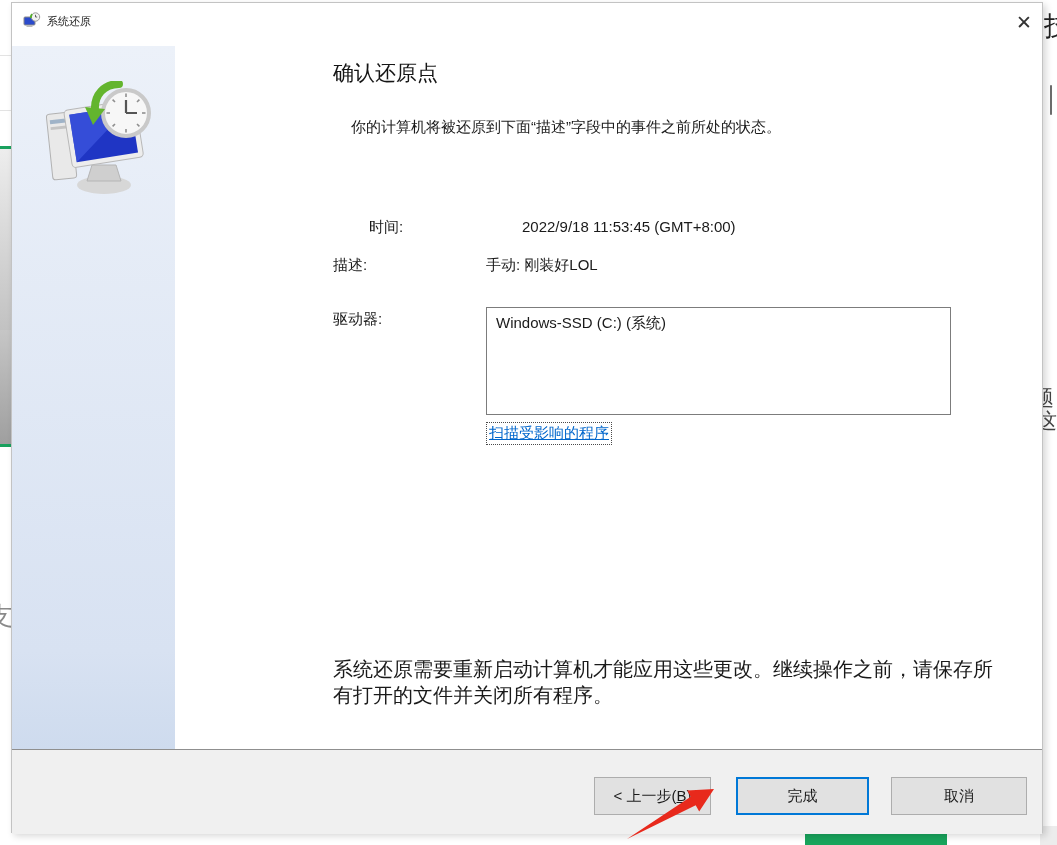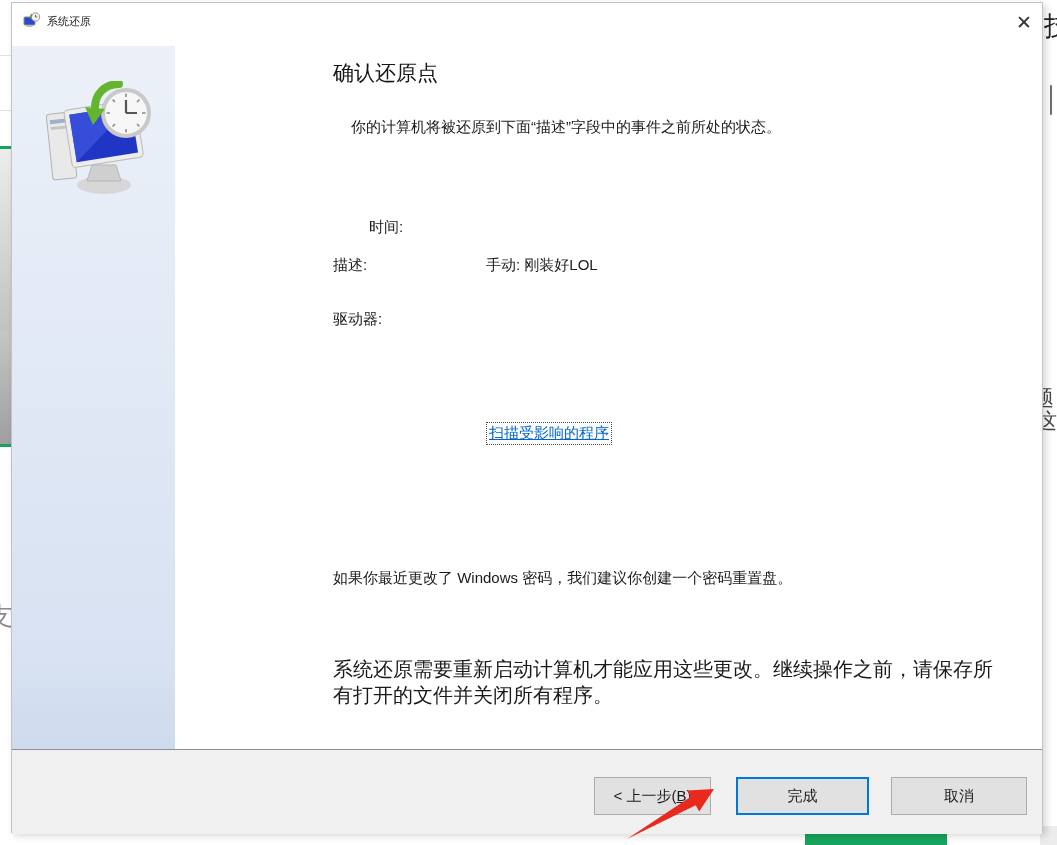--- a/index.html
+++ b/index.html
@@ -156,29 +156,30 @@
         <path d="M43 26 L63 28 L51 44 Z" fill="#63b52e"></path>
       </svg>
     </span>
   </div>
 
   <div class="content">
     <h1 class="heading">确认还原点</h1>
     <p class="intro">你的计算机将被还原到下面“描述”字段中的事件之前所处的状态。</p>
 
     <span class="flabel row-time">时间:</span>
+    <span class="fvalue row-time">2022/9/18 11:53:45 (GMT+8:00)</span>
 
     <span class="flabel row-desc">描述:</span>
     <span class="fvalue row-desc">手动: 刚装好LOL</span>
 
     <span class="flabel row-drive">驱动器:</span>
+    <div class="drive-box">Windows-SSD (C:) (系统)</div>
 
     <a class="scan-link">扫描受影响的程序</a>
 
-    <p class="note1">如果你最近更改了 Windows 密码，我们建议你创建一个密码重置盘。</p>
     <p class="note2">系统还原需要重新启动计算机才能应用这些更改。继续操作之前，请保存所有打开的文件并关闭所有程序。</p>
   </div>
 
   <div class="footer">
     <button class="btn btn-back"><span>&lt; 上一步(</span><span class="ak">B</span><span>)</span></button>
     <button class="btn btn-finish">完成</button>
     <button class="btn btn-cancel">取消</button>
   </div>
 </div>
 

